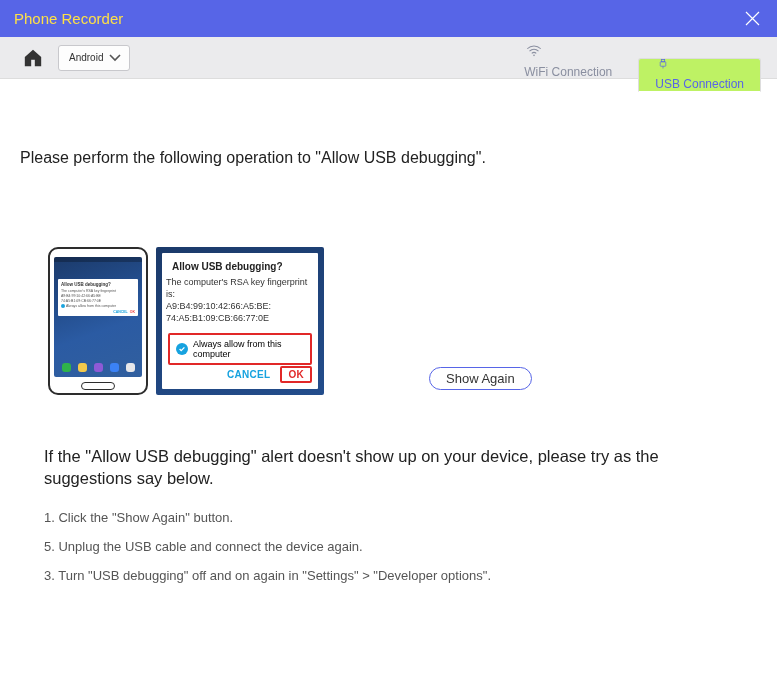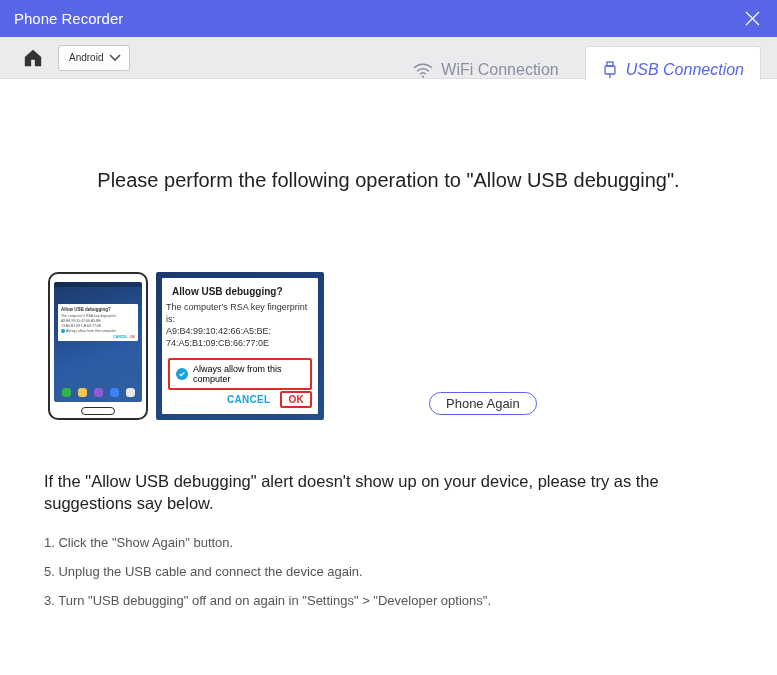--- a/index.html
+++ b/index.html
@@ -1,20 +1,20 @@
 <!DOCTYPE html>
 <html><head>
 <meta charset="utf-8">
 <style>
   * { box-sizing: border-box; margin: 0; padding: 0; font-family: -apple-system, BlinkMacSystemFont, "Segoe UI", Arial, sans-serif; }
   html, body { width: 777px; height: 675px; background: #fff; overflow: hidden; }
 
   
   .titlebar {
-    height: 37px; background: #5765e7; color: #ffffff;
+    height: 37px; background: #5765e7; color: #fde047;
     display: flex; align-items: center; justify-content: space-between;
     padding: 0 10px 0 14px;
   }
   .titlebar .title { font-size: 15px; font-weight: 400; }
   .titlebar .close {
     width: 30px; height: 30px; display: flex; align-items: center; justify-content: center;
     cursor: pointer;
   }
   .titlebar .close svg { stroke: #fff; }
 
@@ -29,37 +29,37 @@
     cursor: pointer; margin-right: 10px;
   }
   .platform-select {
     height: 26px; border: 1px solid #c8c8cc; border-radius: 3px; background: #fdfdfd;
     display: flex; align-items: center; padding: 0 8px 0 10px; gap: 6px; cursor: pointer;
     font-size: 10px; color: #333;
   }
   .platform-select svg { stroke: #555; }
   .toolbar-spacer { flex: 1; }
   .conn-tab {
-    height: 34px; display: flex; align-items: flex-end; gap: 8px;
-    padding: 0 16px; font-size: 16px; color: #777; cursor: pointer;
-    border-radius: 3px 3px 0 0; margin-top: 8px;
+    height: 34px; display: flex; align-items: flex-start; gap: 8px;
+    padding: 0 16px; font-size: 12px; color: #777; cursor: pointer;
+    border-radius: 3px 3px 0 0; margin-top: 8px; flex-direction: column;
   }
   .conn-tab.wifi { color: #8a8fa0; margin-right: 10px; }
   .conn-tab.wifi svg { stroke: #8a8fa0; fill: none; }
   .conn-tab.active {
-    background: #ffffff; color: #5765e7; border: 1px solid #ddd; border-bottom: 1px solid #fff;
-    position: relative; top: 1px; font-style: italic;
+    background: #bef264; color: #5765e7; border: 1px solid #ddd; border-bottom: 1px solid #fff;
+    position: relative; top: 13px;
   }
   .conn-tab.active svg { stroke: #5765e7; }
 
   
   .main { padding: 0 20px; }
   .headline {
-    text-align: center; font-size: 20px; color: #222; font-weight: 400;
-    margin-top: 90px; margin-bottom: 80px;
+    text-align: left; font-size: 16px; color: #222; font-weight: 400;
+    margin-top: 70px; margin-bottom: 80px;
   }
 
   .illust-row {
     display: flex; align-items: flex-start; gap: 8px; margin-left: 28px; position: relative;
   }
 
   
   .phone {
     width: 100px; height: 148px; border: 2px solid #2d2d2d; border-radius: 10px;
     background: #fff; position: relative; flex-shrink: 0;
@@ -244,21 +244,21 @@
         </div>
         <div class="z-actions">
           <span class="z-cancel">CANCEL</span>
           <span class="z-ok">OK</span>
         </div>
       </div>
     </div>
   </div>
 
   <div class="show-again-wrap">
-    <button class="show-again">Phone Again</button>
+    <button class="show-again">Show Again</button>
   </div>
 
   <div class="instructions">
     <div class="instr-head">If the "Allow USB debugging" alert doesn't show up on your device, please try as the suggestions say below.</div>
     <ol class="instr-list">
       <li>1. Click the "Show Again" button.</li>
       <li>5. Unplug the USB cable and connect the device again.</li>
       <li>3. Turn "USB debugging" off and on again in "Settings" &gt; "Developer options".</li>
     </ol>
   </div>

